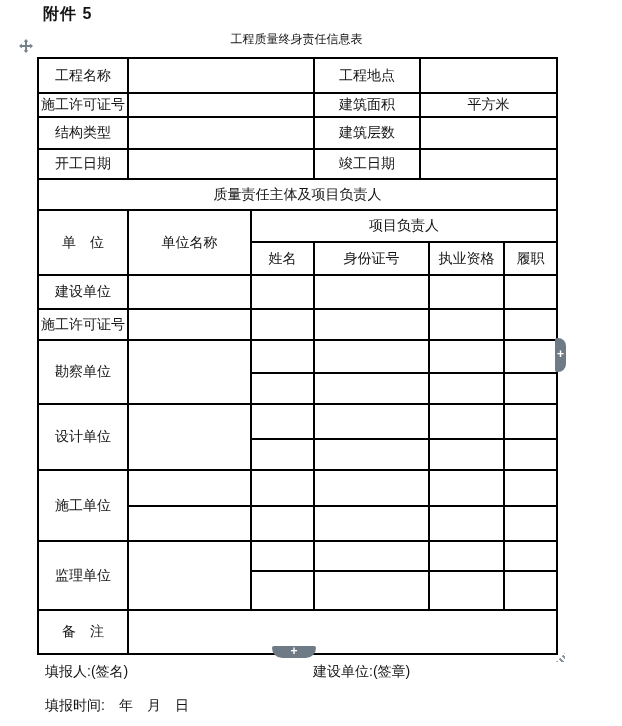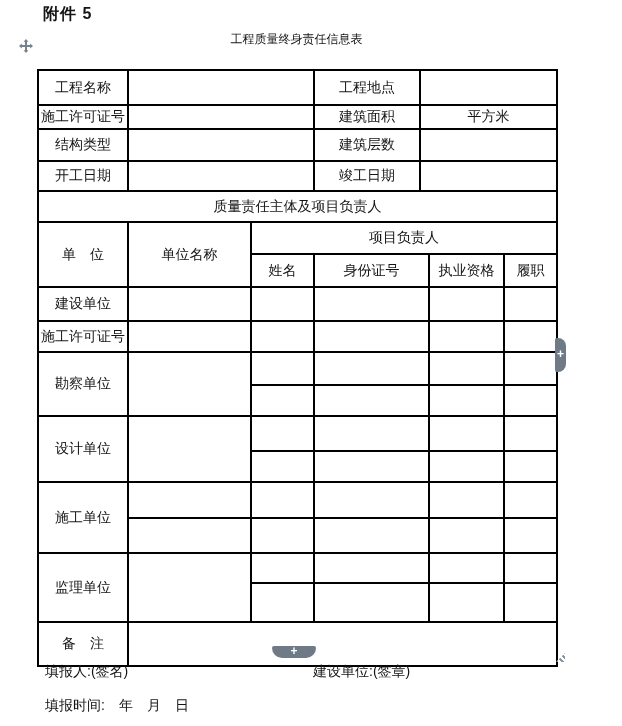--- a/index.html
+++ b/index.html
@@ -4,21 +4,21 @@
 <style>
   html,body{margin:0;padding:0;}
   body{
     width:622px;height:726px;background:#ffffff;overflow:hidden;position:relative;
     font-family:"Liberation Sans", sans-serif;color:#141414;
   }
   .abs{position:absolute;}
   .attachment{left:27px;top:4px;font-size:16px;font-weight:bold;letter-spacing:1px;margin-left:16px;}
   .title{left:37px;top:31px;width:519px;text-align:center;font-size:12px;}
   
-  .form-wrap{left:37px;top:69px;}
+  .form-wrap{left:37px;top:57px;}
   table.form{border-collapse:collapse;table-layout:fixed;width:519px;}
   table.form td{
     border:2px solid #000;padding:0;text-align:center;vertical-align:middle;
     font-size:14px;overflow:hidden;white-space:nowrap;
   }
   
   .move-handle{left:19px;top:39px;width:14px;height:14px;cursor:move;}
   .plus-right{
     left:555px;top:338px;width:11px;height:34px;background:#6e7b87;
     border-radius:2px 8px 8px 2px;color:#fff;font-size:12px;font-weight:bold;

